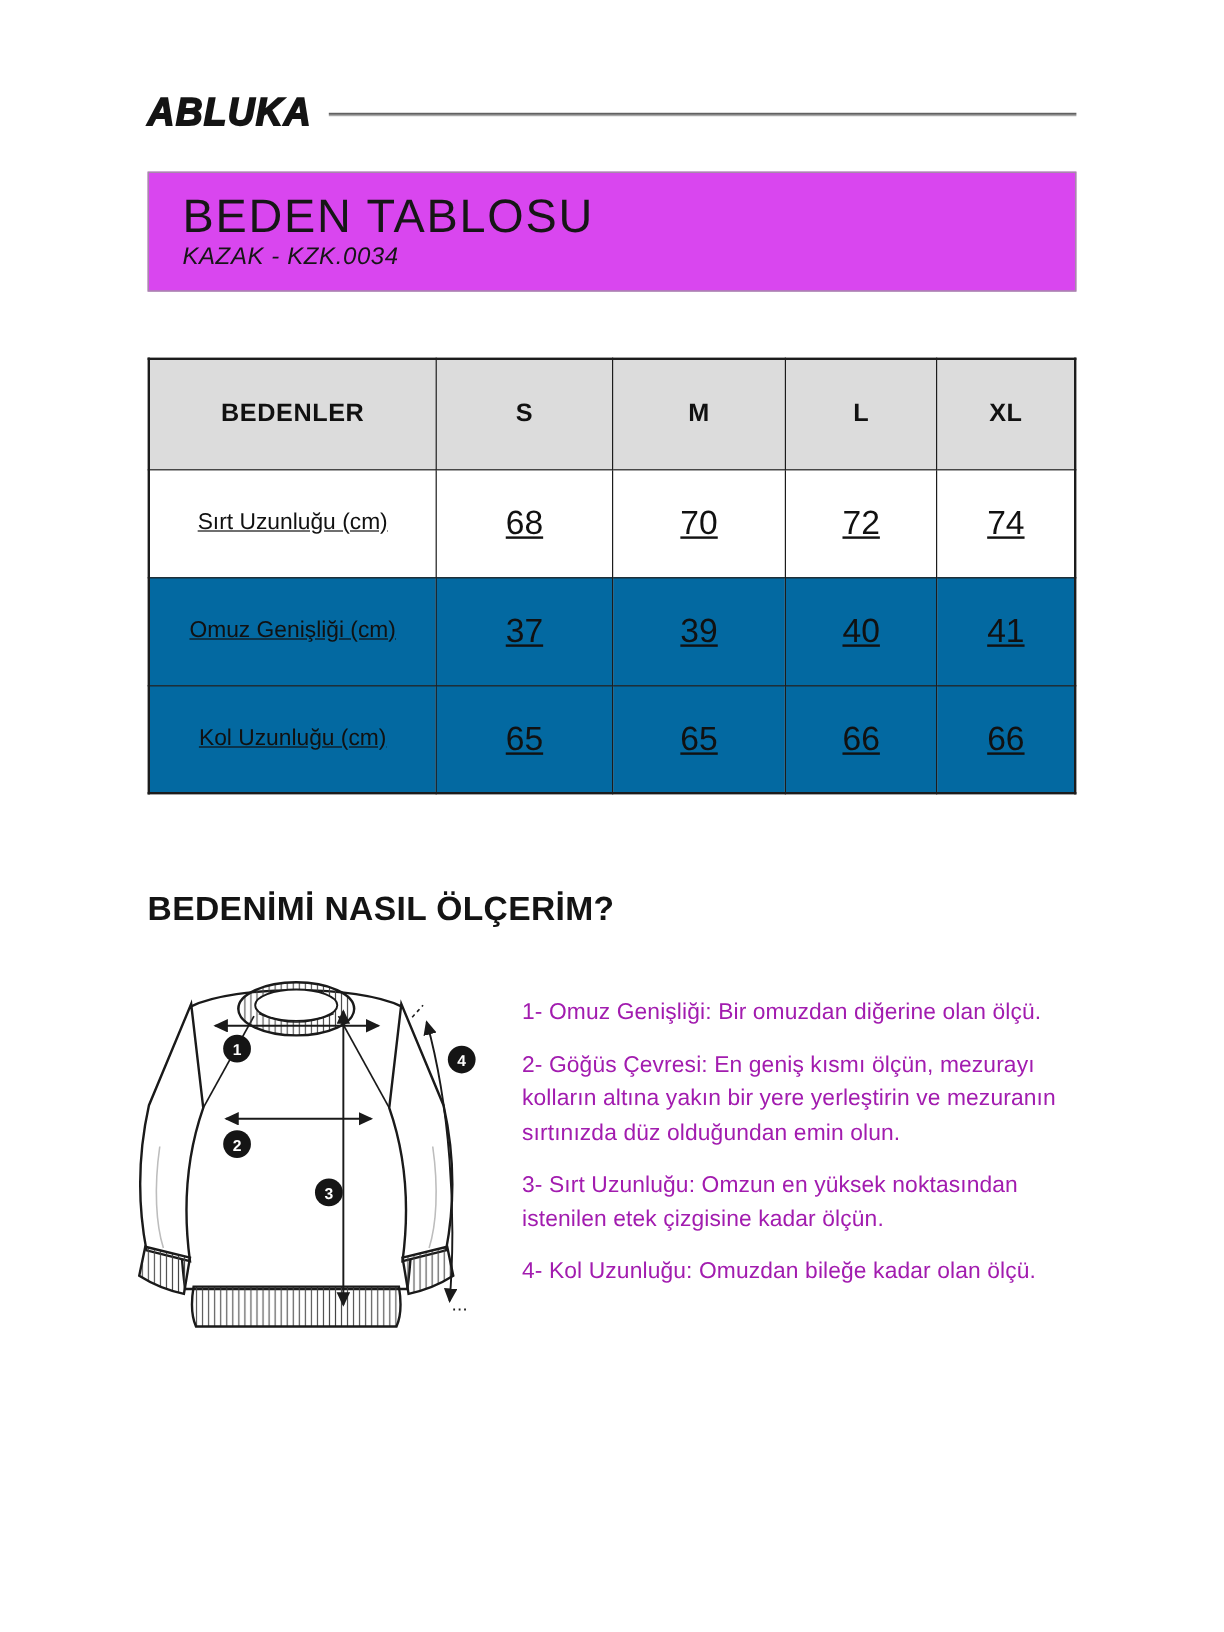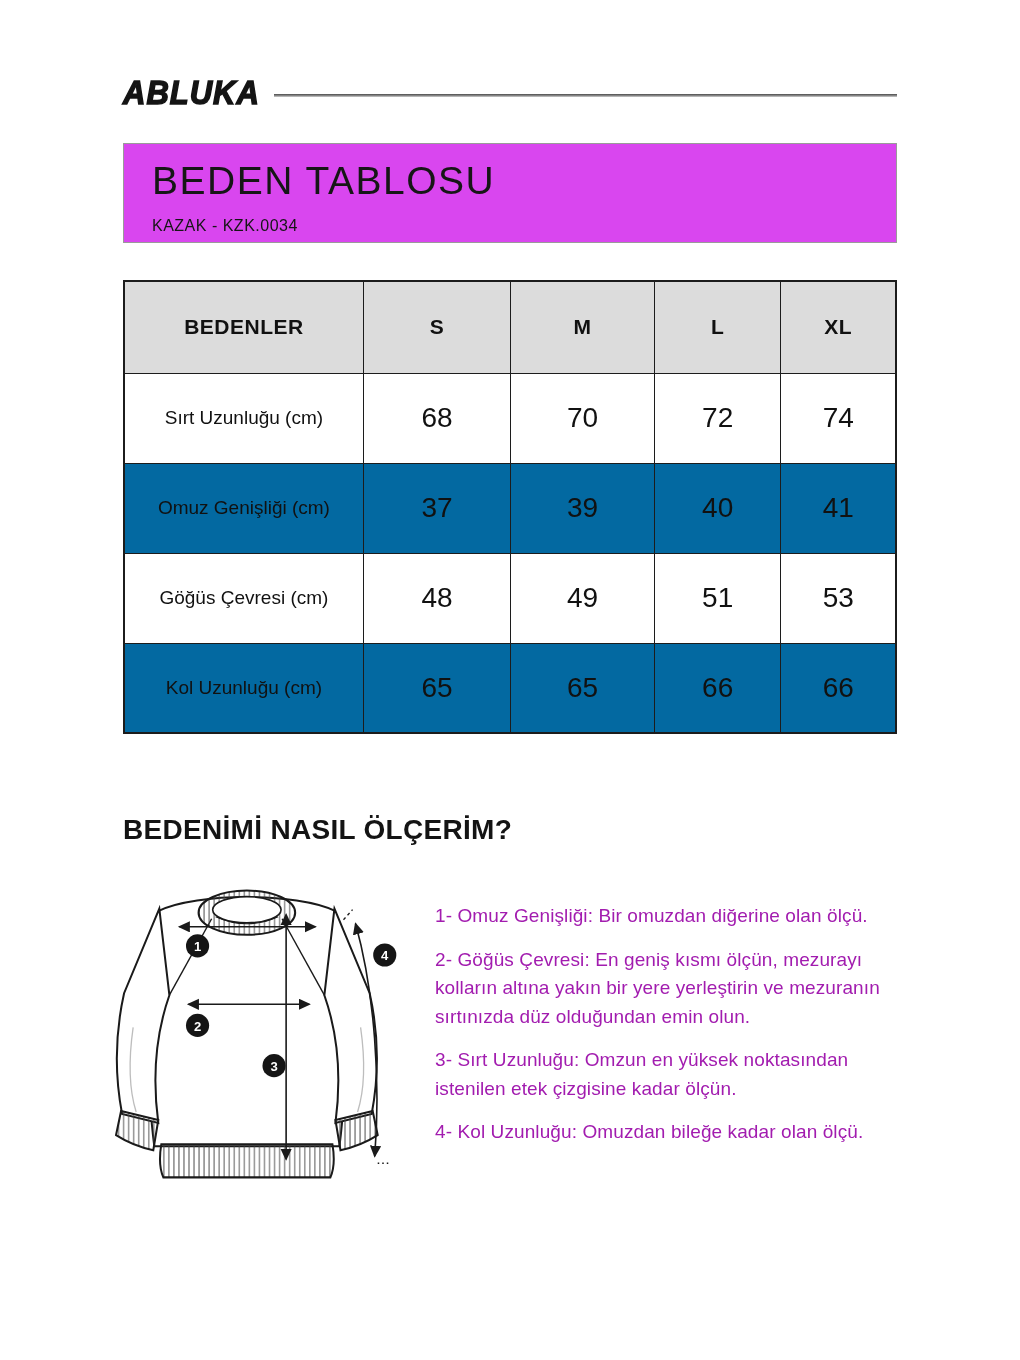--- a/index.html
+++ b/index.html
@@ -21,32 +21,32 @@
     flex:1 1 auto; height:3px; margin-left:14px; margin-top:2px;
     background:linear-gradient(to bottom,#4a4a4a 0%,#8a8a8a 55%,#cfcfcf 100%);
   }
 
   
   .title-box {
     margin-top:31px; border:1px solid #9a9a9a; background:#d946ef;
     height:100px; padding:15px 28px 0 28px;
   }
   .title-box h1 { font-size:39px; font-weight:500; letter-spacing:1.5px; color:#161616; }
-  .title-box .subtitle { font-size:16px; font-weight:500; letter-spacing:0.5px; margin-top:14px; color:#161616; }
+  .title-box .subtitle { font-size:20px; font-weight:500; letter-spacing:0.5px; margin-top:0; color:#161616;font-style:italic; }
 
   
   table.size-table {
-    width:100%; margin-top:37px; border-collapse:collapse;
+    width:100%; margin-top:55px; border-collapse:collapse;
     border:2px solid #1c1c1c;
   }
   .size-table th, .size-table td {
     border:1.5px solid #1c1c1c; text-align:center; vertical-align:middle;
   }
   .size-table th { height:92px; font-size:21px; font-weight:700; letter-spacing:0.5px; background:#dcdcdc; }
-  .size-table td { height:90px; }
+  .size-table td { height:90px;text-decoration:underline; }
   .size-table td.row-label { font-size:19px; font-weight:400; }
   .size-table td.val { font-size:28px; font-weight:400; }
   .size-table tr.alt td { background:#0369a1; }
 
   
   .measure-heading { margin-top:80px; font-size:28px; font-weight:800; letter-spacing:0.3px; color:#141414; }
   .diagram-row { display:flex; align-items:flex-start; margin-top:30px; }
   .sweater-wrap { flex:0 0 300px; margin-left:-12px; }
   .instructions { flex:1 1 auto; padding-left:12px; padding-top:26px; }
   .instructions p {
@@ -92,27 +92,20 @@
         <td class="val">70</td>
         <td class="val">72</td>
         <td class="val">74</td>
       </tr>
       <tr class="alt">
         <td class="row-label">Omuz Genişliği (cm)</td>
         <td class="val">37</td>
         <td class="val">39</td>
         <td class="val">40</td>
         <td class="val">41</td>
-      </tr>
-      <tr>
-        <td class="row-label">Göğüs Çevresi (cm)</td>
-        <td class="val">48</td>
-        <td class="val">49</td>
-        <td class="val">51</td>
-        <td class="val">53</td>
       </tr>
       <tr class="alt">
         <td class="row-label">Kol Uzunluğu (cm)</td>
         <td class="val">65</td>
         <td class="val">65</td>
         <td class="val">66</td>
         <td class="val">66</td>
       </tr>
     </tbody>
   </table>

